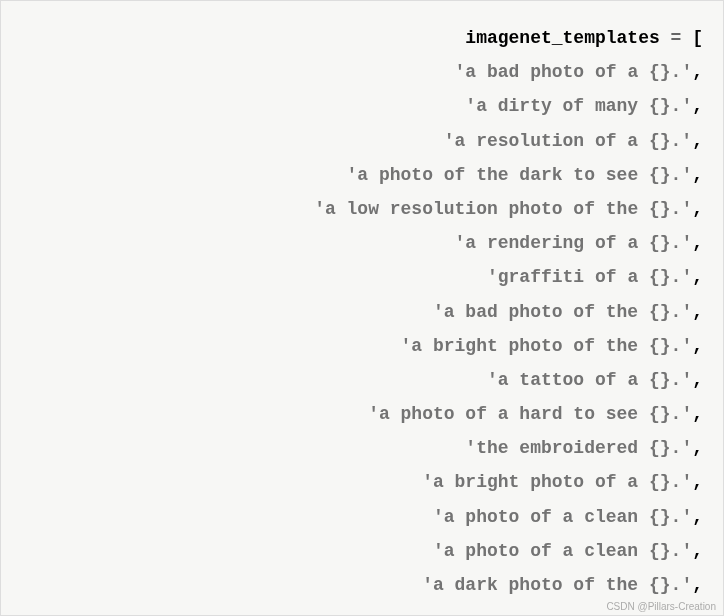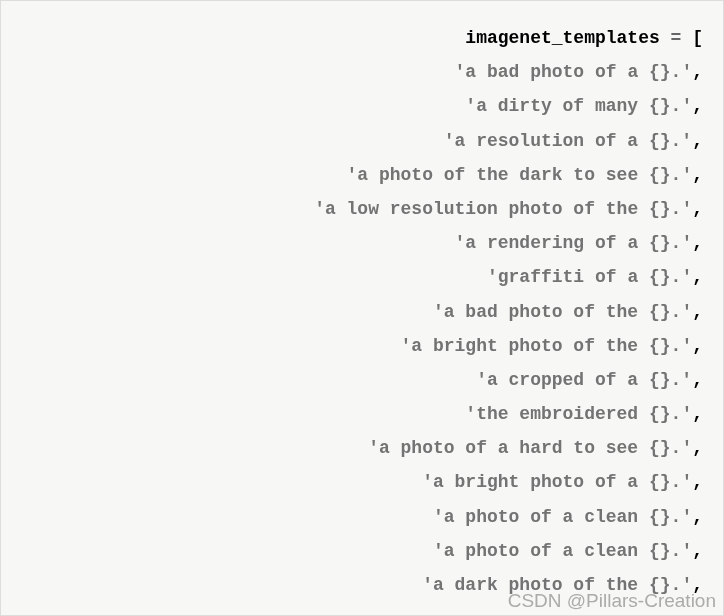--- a/index.html
+++ b/index.html
@@ -47,41 +47,41 @@
       width: 68px;
     }
     .punct {
       color: #000000;
     }
     .watermark {
       position: absolute;
       bottom: 4px;
       right: 8px;
       font-family: Arial, sans-serif;
-      font-size: 19px;
+      font-size: 10px;
       color: rgba(120, 120, 120, 0.6);
       font-weight: normal;
     }
   </style>
 </head>
 <body>
 
 <div class="code-block">
   <div class="line"><span class="identifier">imagenet_templates</span><span class="operator"> = </span><span class="bracket">[</span></div>
   <div class="line"><span class="indent"></span><span class="string">'a bad photo of a {}.'</span><span class="punct">,</span></div>
   <div class="line"><span class="indent"></span><span class="string">'a dirty of many {}.'</span><span class="punct">,</span></div>
   <div class="line"><span class="indent"></span><span class="string">'a resolution of a {}.'</span><span class="punct">,</span></div>
   <div class="line"><span class="indent"></span><span class="string">'a photo of the dark to see {}.'</span><span class="punct">,</span></div>
   <div class="line"><span class="indent"></span><span class="string">'a low resolution photo of the {}.'</span><span class="punct">,</span></div>
   <div class="line"><span class="indent"></span><span class="string">'a rendering of a {}.'</span><span class="punct">,</span></div>
   <div class="line"><span class="indent"></span><span class="string">'graffiti of a {}.'</span><span class="punct">,</span></div>
   <div class="line"><span class="indent"></span><span class="string">'a bad photo of the {}.'</span><span class="punct">,</span></div>
   <div class="line"><span class="indent"></span><span class="string">'a bright photo of the {}.'</span><span class="punct">,</span></div>
-  <div class="line"><span class="indent"></span><span class="string">'a cropped of a {}.'</span><span class="punct">,</span></div>
+  <div class="line"><span class="indent"></span><span class="string">'a tattoo of a {}.'</span><span class="punct">,</span></div>
+  <div class="line"><span class="indent"></span><span class="string">'a photo of a hard to see {}.'</span><span class="punct">,</span></div>
   <div class="line"><span class="indent"></span><span class="string">'the embroidered {}.'</span><span class="punct">,</span></div>
-  <div class="line"><span class="indent"></span><span class="string">'a photo of a hard to see {}.'</span><span class="punct">,</span></div>
   <div class="line"><span class="indent"></span><span class="string">'a bright photo of a {}.'</span><span class="punct">,</span></div>
   <div class="line"><span class="indent"></span><span class="string">'a photo of a clean {}.'</span><span class="punct">,</span></div>
   <div class="line"><span class="indent"></span><span class="string">'a photo of a clean {}.'</span><span class="punct">,</span></div>
   <div class="line"><span class="indent"></span><span class="string">'a dark photo of the {}.'</span><span class="punct">,</span></div>
 </div>
 
 <div class="watermark">CSDN @Pillars-Creation</div>
 
 </body></html>

